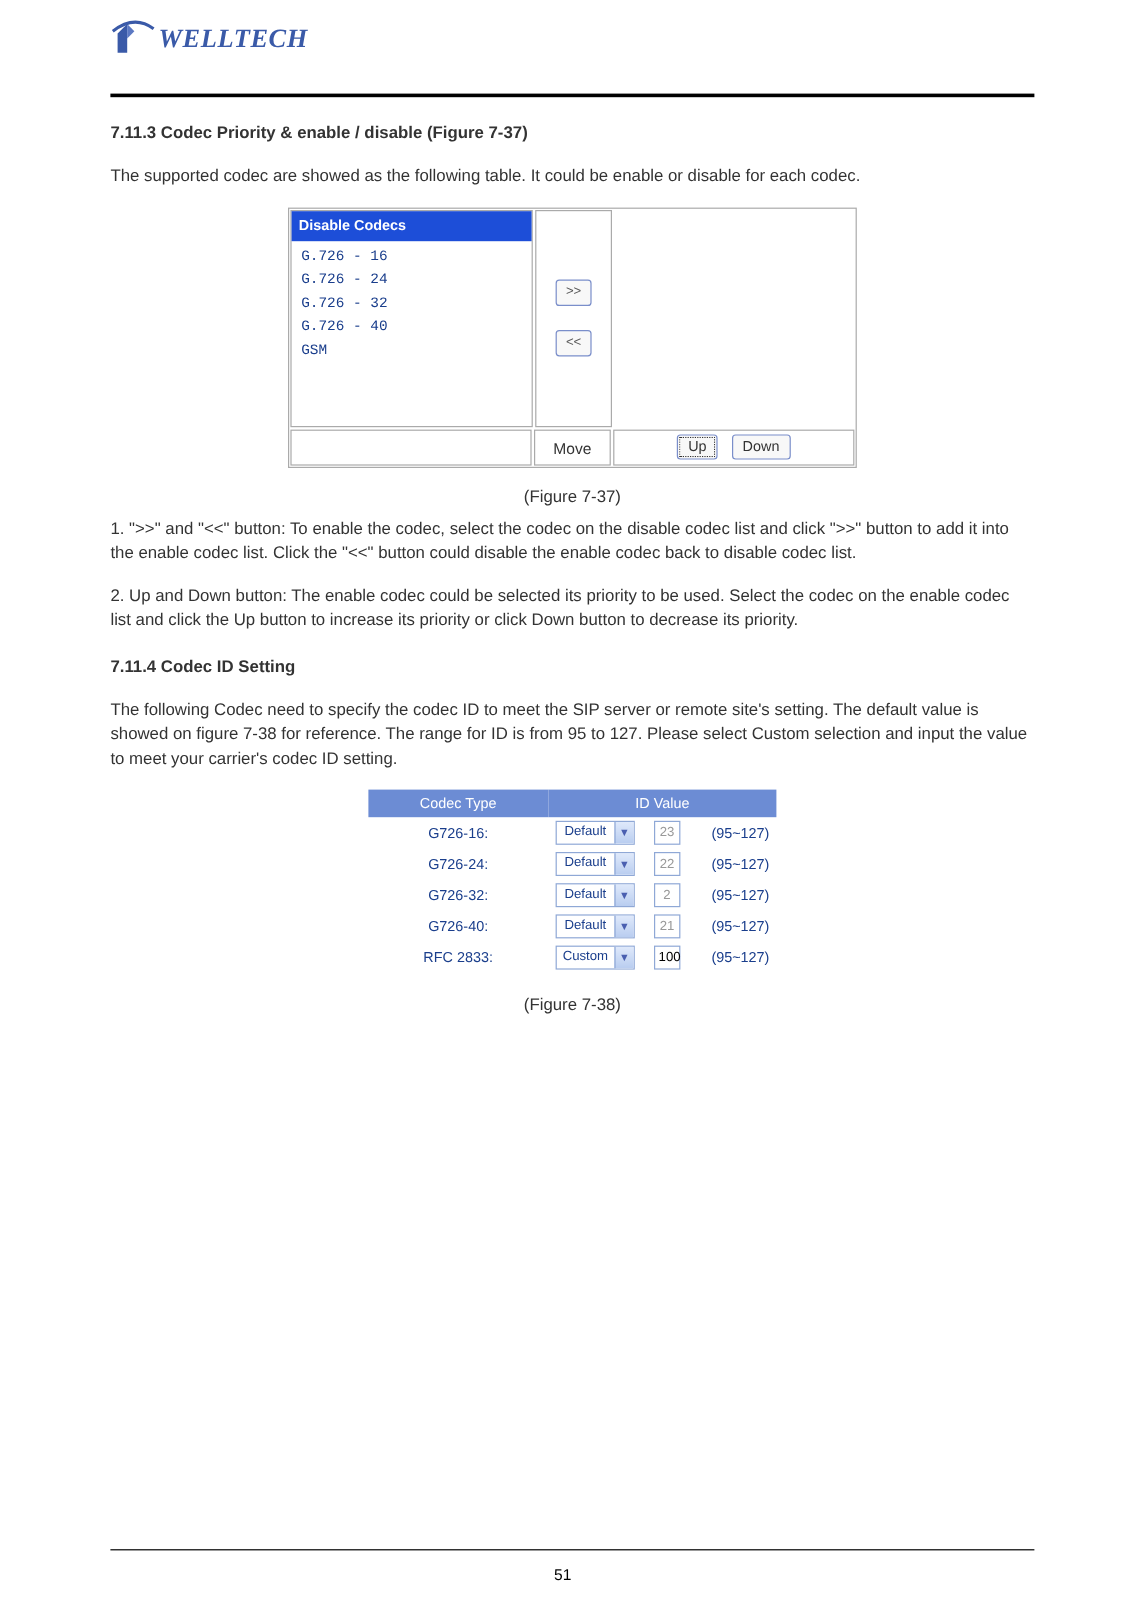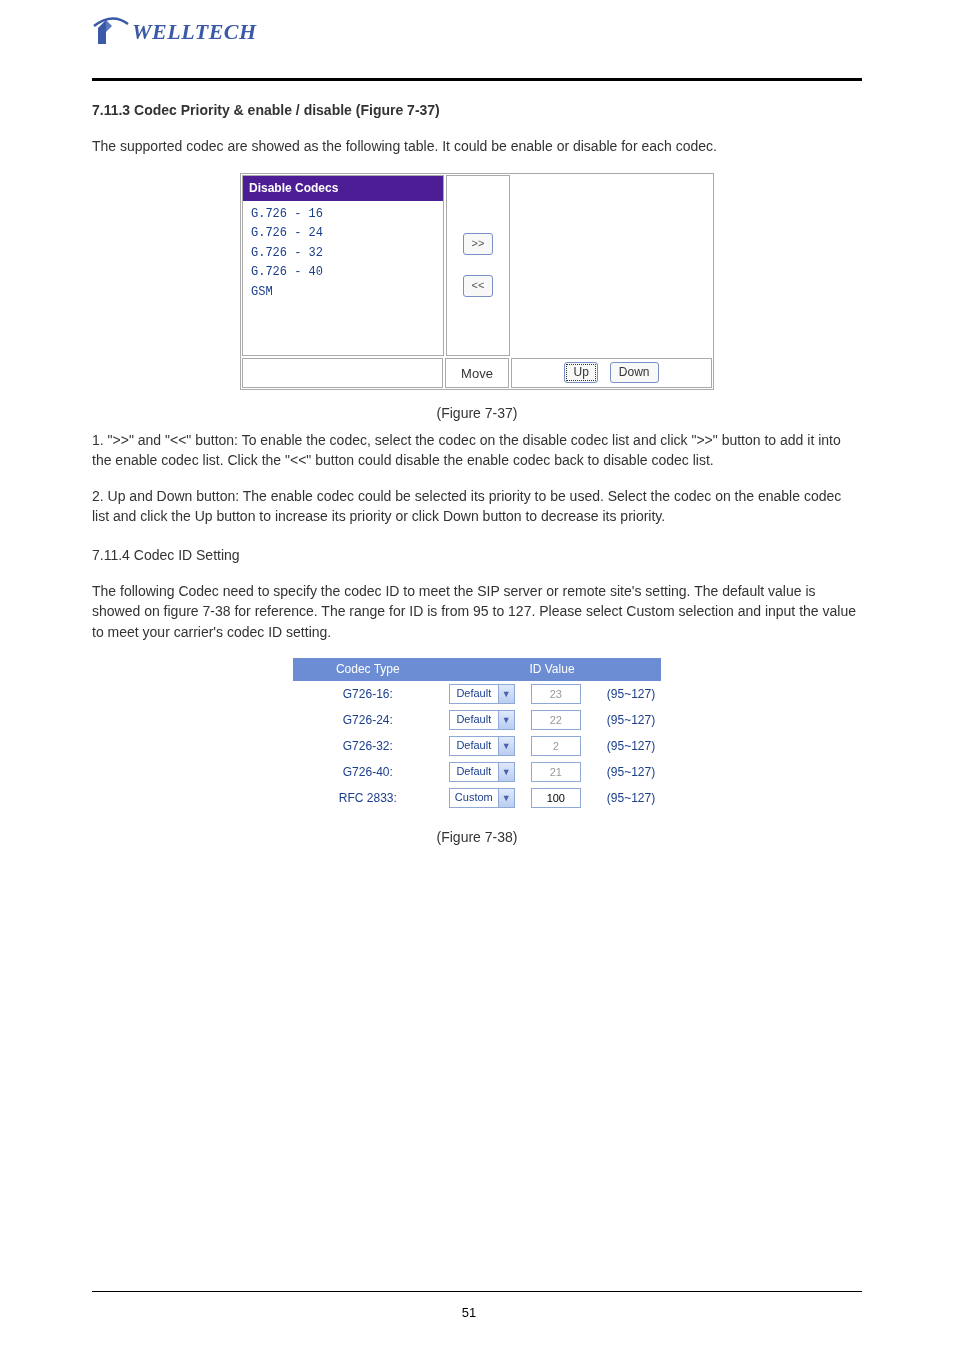--- a/index.html
+++ b/index.html
@@ -63,21 +63,21 @@
   background: #fff;
   text-align: left;
   font-family: Verdana, sans-serif;
 }
 .codec-row { display: flex; }
 .codec-col {
   border: 1px solid #aaa;
   margin: 1px;
 }
 .codec-head {
-  background: #4c1d95;
+  background: #1d4ed8;
   color: #fff;
   font-weight: bold;
   font-size: 12px;
   padding: 4px 6px;
 }
 .codec-list {
   width: 200px;
   height: 154px;
   font-size: 12px;
   color: #1a3e8c;
@@ -190,21 +190,21 @@
   background: linear-gradient(#dfe9fb, #b9cdf0);
   border-left: 1px solid #8fa8d6;
   display: flex;
   align-items: center;
   justify-content: center;
   color: #4a5fb0;
   font-size: 9px;
 }
 .num-input {
   display: inline-block;
-  width: 50px;
+  width: 22px;
   height: 20px;
   border: 1px solid #8fa8d6;
   font-size: 11px;
   padding: 2px 3px;
   color: #999;
   background: #fff;
   margin-left: 4px;
 }
 .num-input.enabled { color: #000; }
 .footer-line {
@@ -277,21 +277,21 @@
 
   <p class="listnum">
     <span>1.</span>
     <span>"&gt;&gt;" and "&lt;&lt;" button: To enable the codec, select the codec on the disable codec list and click "&gt;&gt;" button to add it into the enable codec list. Click the "&lt;&lt;" button could disable the enable codec back to disable codec list.</span>
   </p>
   <p class="listnum" style="margin-bottom:18px;">
     <span>2.</span>
     <span>Up and Down button: The enable codec could be selected its priority to be used. Select the codec on the enable codec list and click the Up button to increase its priority or click Down button to decrease its priority.</span>
   </p>
 
-  <p style="font-weight:normal;">7.11.4 Codec ID Setting</p>
+  <p style="font-weight:bold;">7.11.4 Codec ID Setting</p>
   <p>The following Codec need to specify the codec ID to meet the SIP server or remote site's setting. The default value is showed on figure 7-38 for reference. The range for ID is from 95 to 127. Please select Custom selection and input the value to meet your carrier's codec ID setting.</p>
 
   <div class="fig-wrap">
     <table class="idtbl">
       <thead>
         <tr>
           <th class="label-col">Codec Type</th>
           <th colspan="3">ID Value</th>
         </tr>
       </thead>

